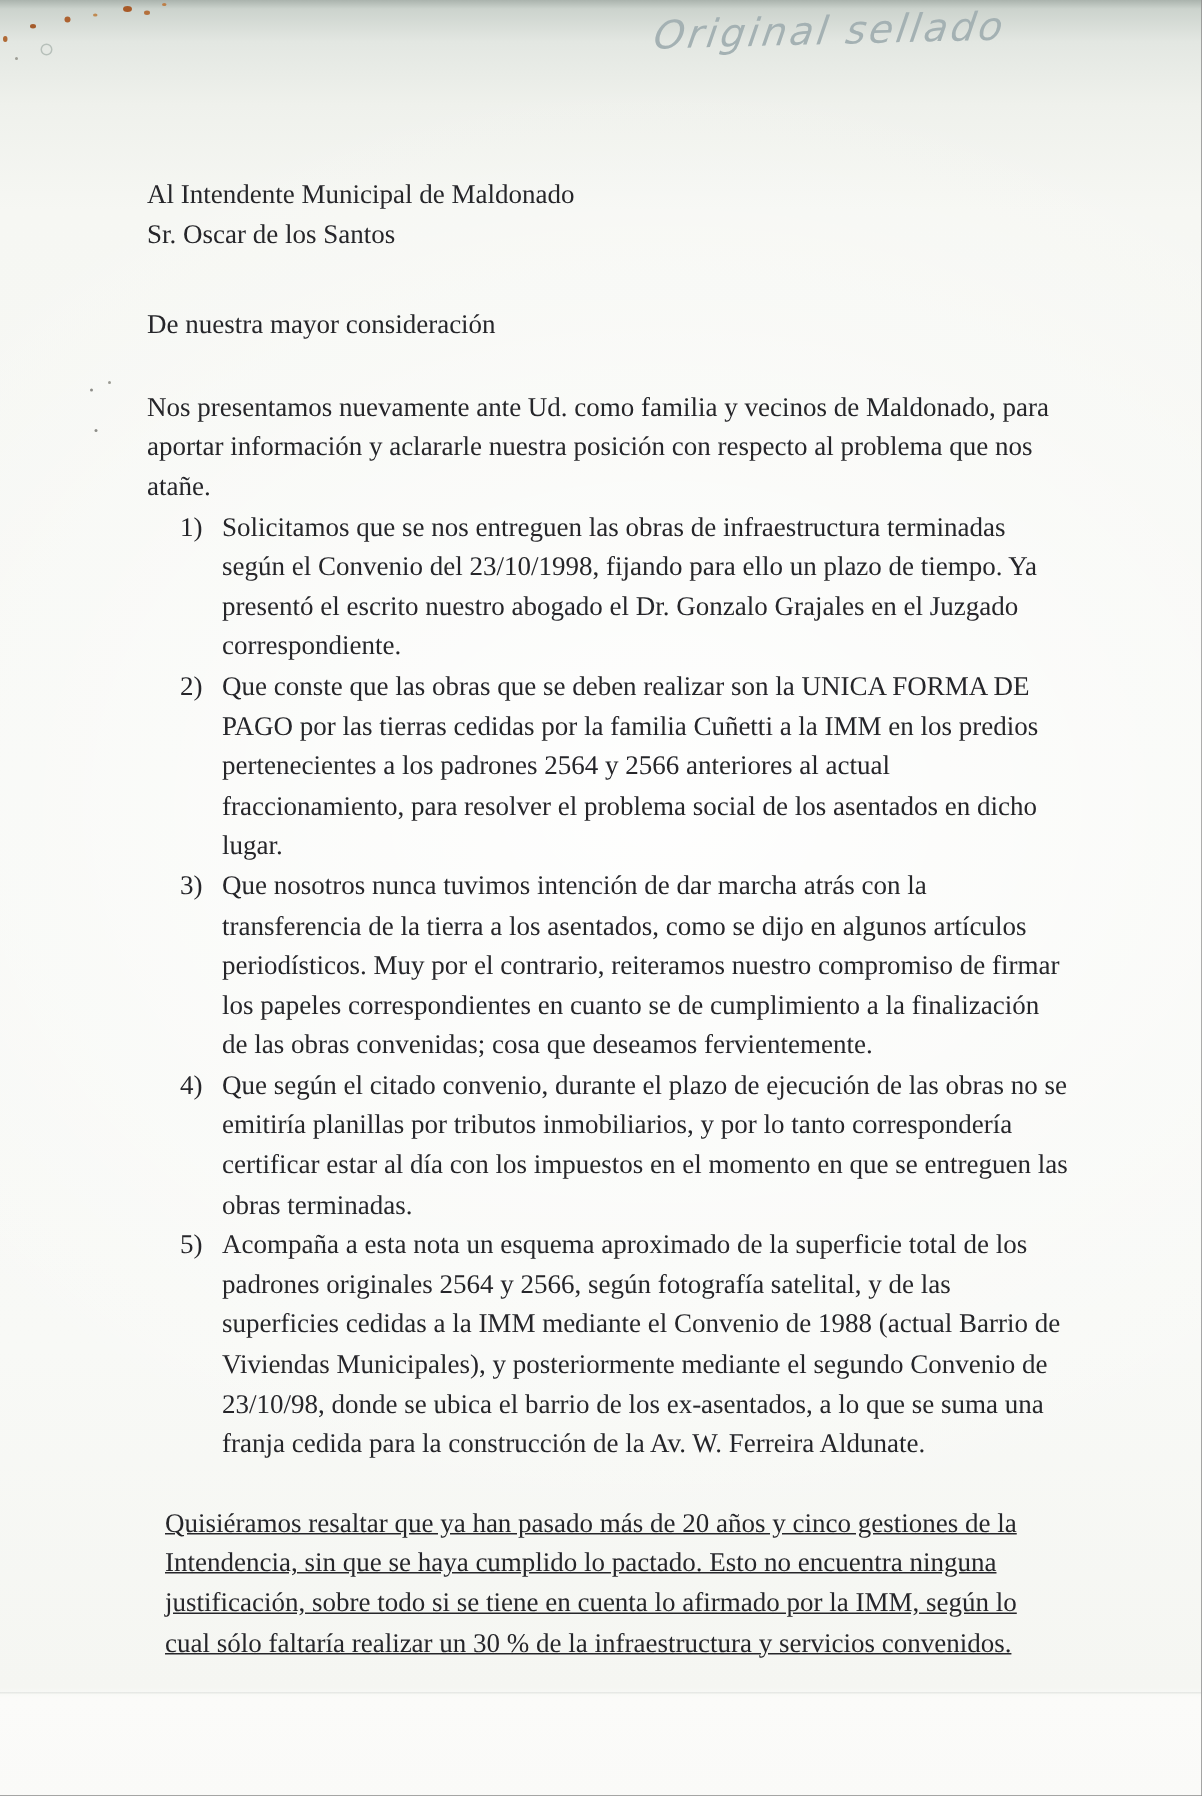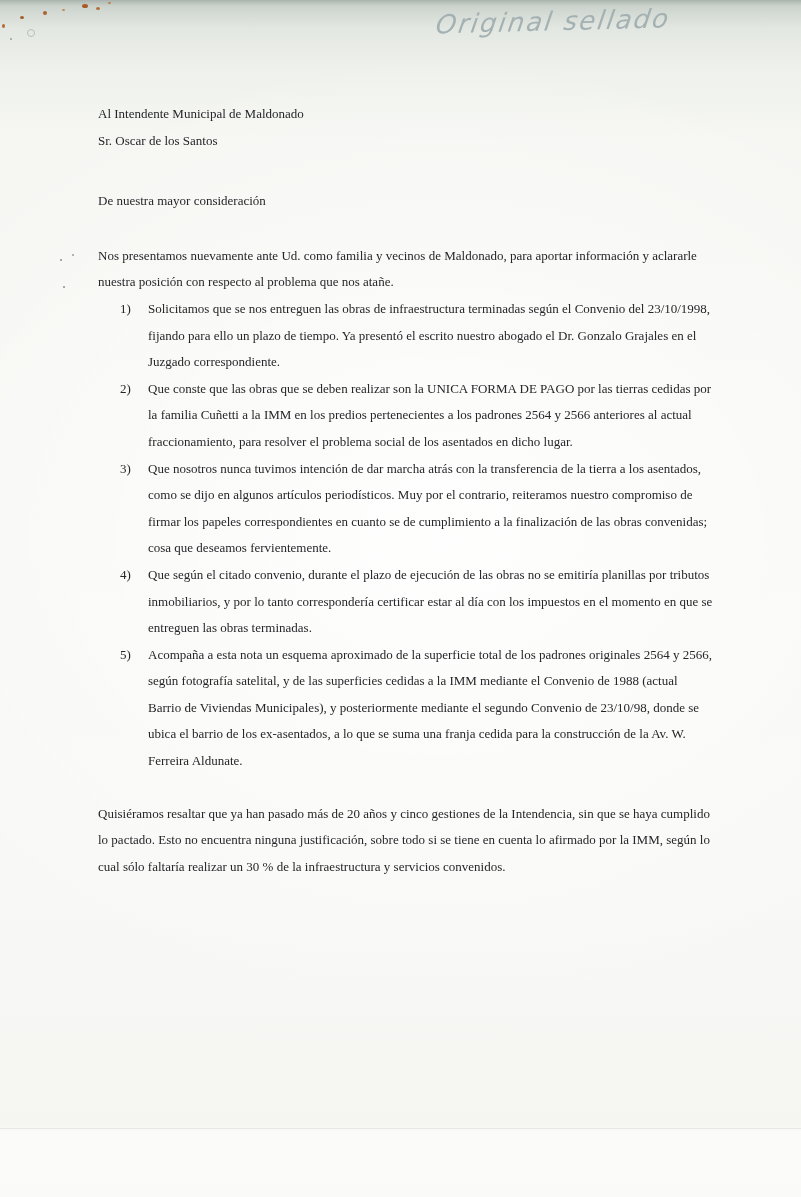--- a/index.html
+++ b/index.html
@@ -39,32 +39,32 @@
   .s6{left:2px;top:24px;width:3px;height:4px;background:#b06a36;}
   .s7{left:27px;top:29px;width:6px;height:6px;background:transparent;border:1px solid #b7c0ba;}
   .s8{left:108px;top:2px;width:3px;height:2px;background:#bd7f48;}
   .s9{left:10px;top:38px;width:2px;height:2px;background:#9e9e96;}
   
   .m1{left:60px;top:259px;width:2px;height:2px;background:#8d8d88;}
   .m2{left:72px;top:254px;width:2px;height:2px;background:#9b9b94;}
   .m3{left:63px;top:286px;width:2px;height:2px;background:#8d8d88;}
 
   .content{
-    position:absolute;left:98px;top:101px;width:618px;
-    font-size:13px;line-height:26.6px;
+    position:absolute;left:98px;top:116px;width:618px;
+    font-size:18px;line-height:26.6px;
   }
   .recipient p{margin:0;}
   .salutation{margin:34px 0 0 0;}
   .intro{margin:28px 0 0 0;font-family:Liberation Serif, serif;}
   .list{margin:0;padding:0;list-style:none;}
   .list-item{display:flex;margin:0;}
   .num{flex:0 0 28px;padding-left:22px;box-sizing:content-box;}
   .item-text{flex:1;max-width:566px;font-family:Liberation Serif, serif;}
   .closing{margin:26px 0 0 0;}
-  .closing p{margin:0;}
+  .closing p{margin:12px;text-decoration:underline;}
 </style>
 </head>
 <body>
 
 <div class="page">
 
   <div class="stain s1"></div>
   <div class="stain s2"></div>
   <div class="stain s3"></div>
   <div class="stain s4"></div>

